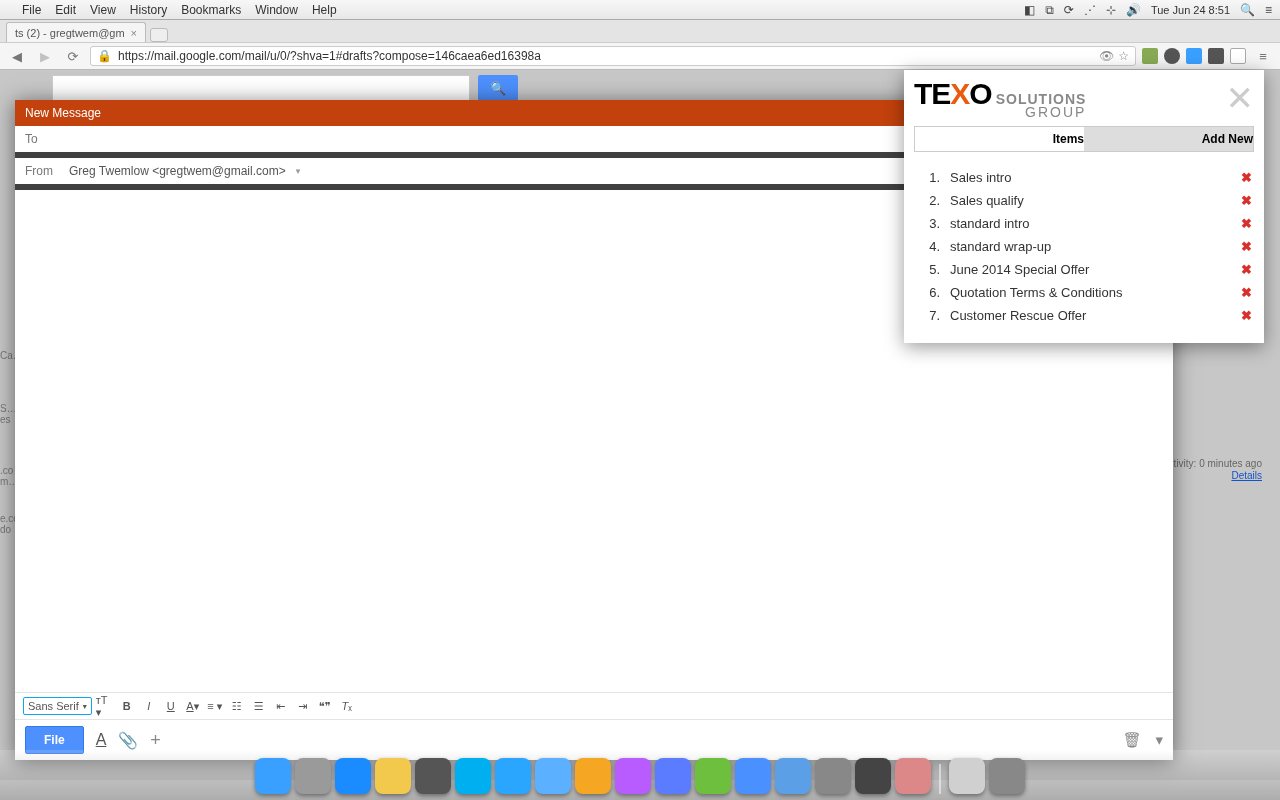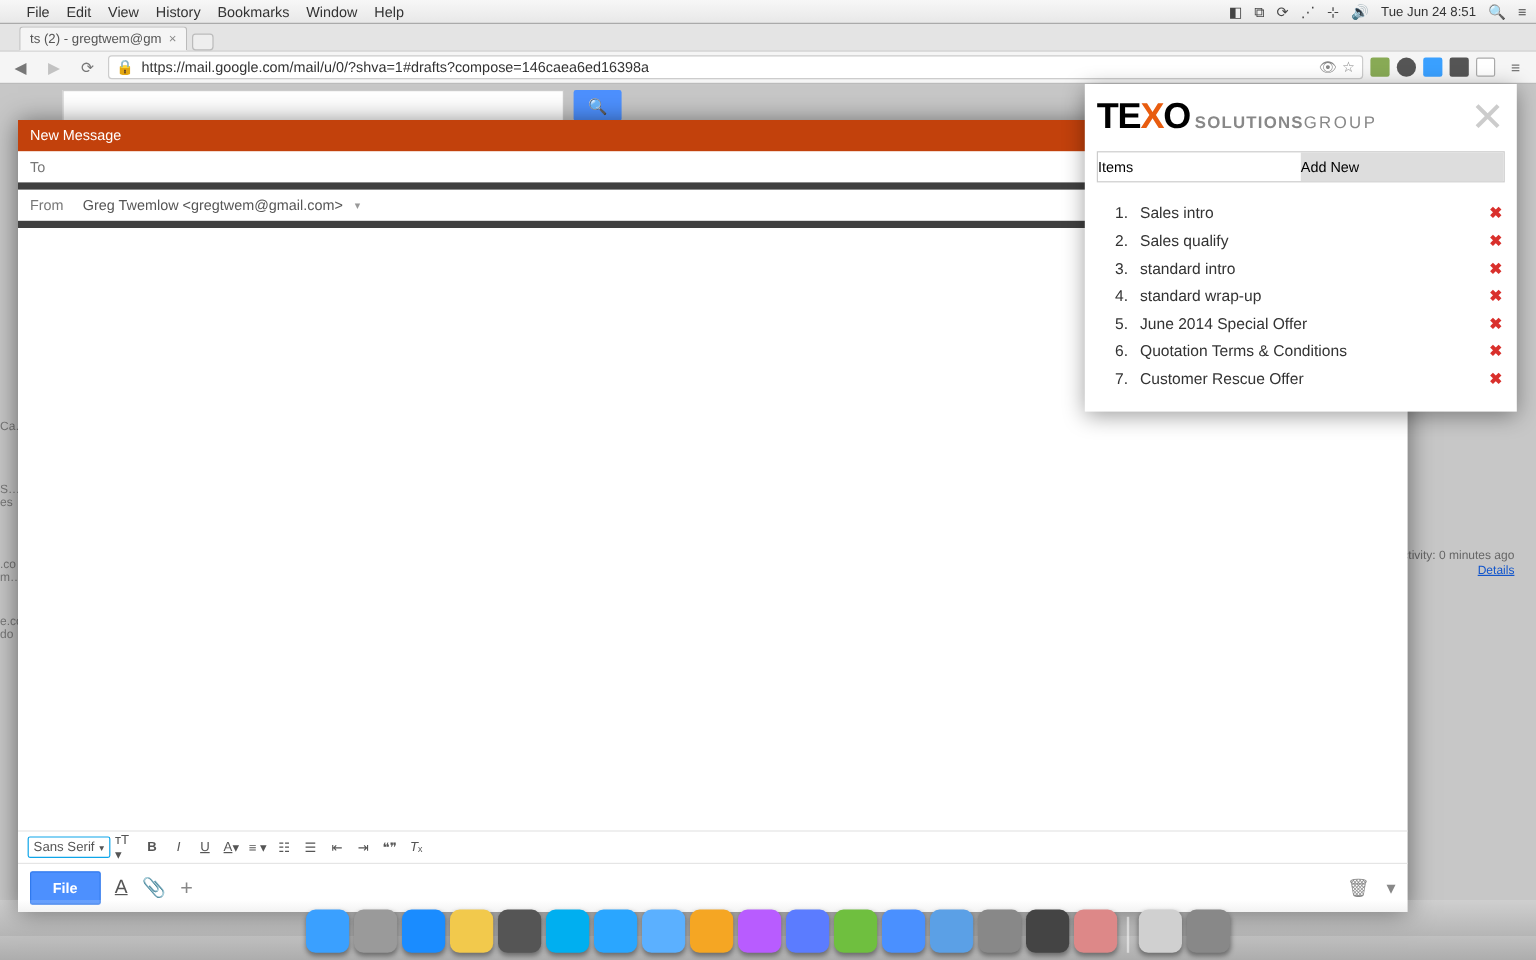--- a/index.html
+++ b/index.html
@@ -6,21 +6,21 @@
 body { width: 1280px; height: 800px; overflow: hidden; background: #d8d8d8; position: relative; }
 
 
 .mac-menubar { height: 20px; background: linear-gradient(#f7f7f7, #e8e8e8); border-bottom: 1px solid #aaa; display: flex; align-items: center; padding: 0 8px; font-size: 12px; color: #333; justify-content: space-between; }
 .mac-menubar .left { display: flex; gap: 14px; }
 .mac-menubar .right { display: flex; gap: 10px; align-items: center; font-size: 11px; }
 .mac-menubar .right .ico { font-size: 12px; color: #444; }
 
 
 .browser-chrome { background: #e4e4e4; }
-.tab-row { height: 22px; display: flex; align-items: flex-end; padding-left: 16px; }
+.tab-row { height: 22px; display: flex; align-items: flex-end; padding-left: 6px; }
 .tab { background: #f5f5f5; border: 1px solid #bbb; border-bottom: none; height: 20px; padding: 0 8px; font-size: 11px; display: flex; align-items: center; gap: 6px; border-radius: 3px 3px 0 0; color: #555; max-width: 160px; }
 .tab .tab-x { color: #888; cursor: pointer; }
 .newtab { width: 18px; height: 14px; margin-left: 4px; border: 1px solid #bbb; background: #eee; border-radius: 3px; }
 .addr-row { height: 28px; background: #f5f5f5; border-top: 1px solid #ccc; border-bottom: 1px solid #bbb; display: flex; align-items: center; padding: 0 6px; gap: 6px; }
 .nav-btn { width: 22px; height: 20px; display: inline-flex; align-items: center; justify-content: center; color: #777; font-size: 13px; }
 .addr-bar { flex: 1; height: 20px; background: #fff; border: 1px solid #ccc; border-radius: 3px; display: flex; align-items: center; padding: 0 6px; font-size: 12px; color: #333; gap: 6px; }
 .addr-bar .lock { color: #5a5; }
 .addr-icons { display: flex; gap: 4px; margin-left: auto; color: #888; }
 .ext-row { display: flex; gap: 6px; align-items: center; }
 .ext-ico { width: 16px; height: 16px; display: inline-block; border-radius: 2px; }
@@ -43,26 +43,26 @@
 .send-row { border-top: 1px solid #e5e5e5; padding: 6px 10px; display: flex; align-items: center; gap: 12px; }
 .send-btn { background: #4d90fe; color: #fff; font-size: 12px; font-weight: bold; padding: 6px 18px; border: 1px solid #3079ed; border-radius: 2px; cursor: pointer; }
 .send-row .right { margin-left: auto; display: flex; gap: 14px; color: #888; font-size: 15px; }
 
 
 .ext-popup { position: absolute; right: 16px; top: 0px; width: 360px; background: #fff; box-shadow: 0 4px 18px rgba(0,0,0,0.4); z-index: 50; }
 .ext-header { height: 56px; display: flex; align-items: center; justify-content: space-between; padding: 0 10px; }
 .ext-logo { display: flex; align-items: baseline; gap: 0; font-weight: bold; }
 .ext-logo .texo { font-size: 30px; letter-spacing: -1px; }
 .ext-logo .texo .x { color: #e85c0f; }
-.ext-logo .stack { display: flex; line-height: 0.9; margin-left: 4px; }
+.ext-logo .stack { display: flex; flex-direction: column; line-height: 0.9; margin-left: 4px; }
 .ext-logo .sol { font-size: 14px; letter-spacing: 1px; color: #888; }
 .ext-logo .grp { font-size: 14px; letter-spacing: 2px; color: #888; font-weight: normal; text-align: right; }
 .ext-close { font-size: 34px; color: #ccc; cursor: pointer; line-height: 1; }
 .ext-tabs { display: flex; border: 1px solid #ccc; margin: 0 10px; }
-.ext-tab { flex: 1; text-align: left; padding: 5px 0; font-size: 12px; cursor: pointer; }
+.ext-tab { flex: 1; text-align: right; padding: 5px 0; font-size: 12px; cursor: pointer; font-weight: bold; }
 .ext-tab.inactive { background: #ddd; }
 .ext-list { padding: 14px 10px 16px; }
 .ext-item { display: flex; align-items: center; padding: 4px 2px; font-size: 13px; color: #333; }
 .ext-item .num { width: 24px; text-align: right; margin-right: 10px; }
 .ext-item .del { margin-left: auto; color: #d9302c; font-weight: bold; cursor: pointer; font-size: 13px; }
 
 
 .activity { position: absolute; right: 18px; top: 388px; font-size: 10px; color: #666; text-align: right; line-height: 1.2; }
 .activity a { color: #15c; }
 

